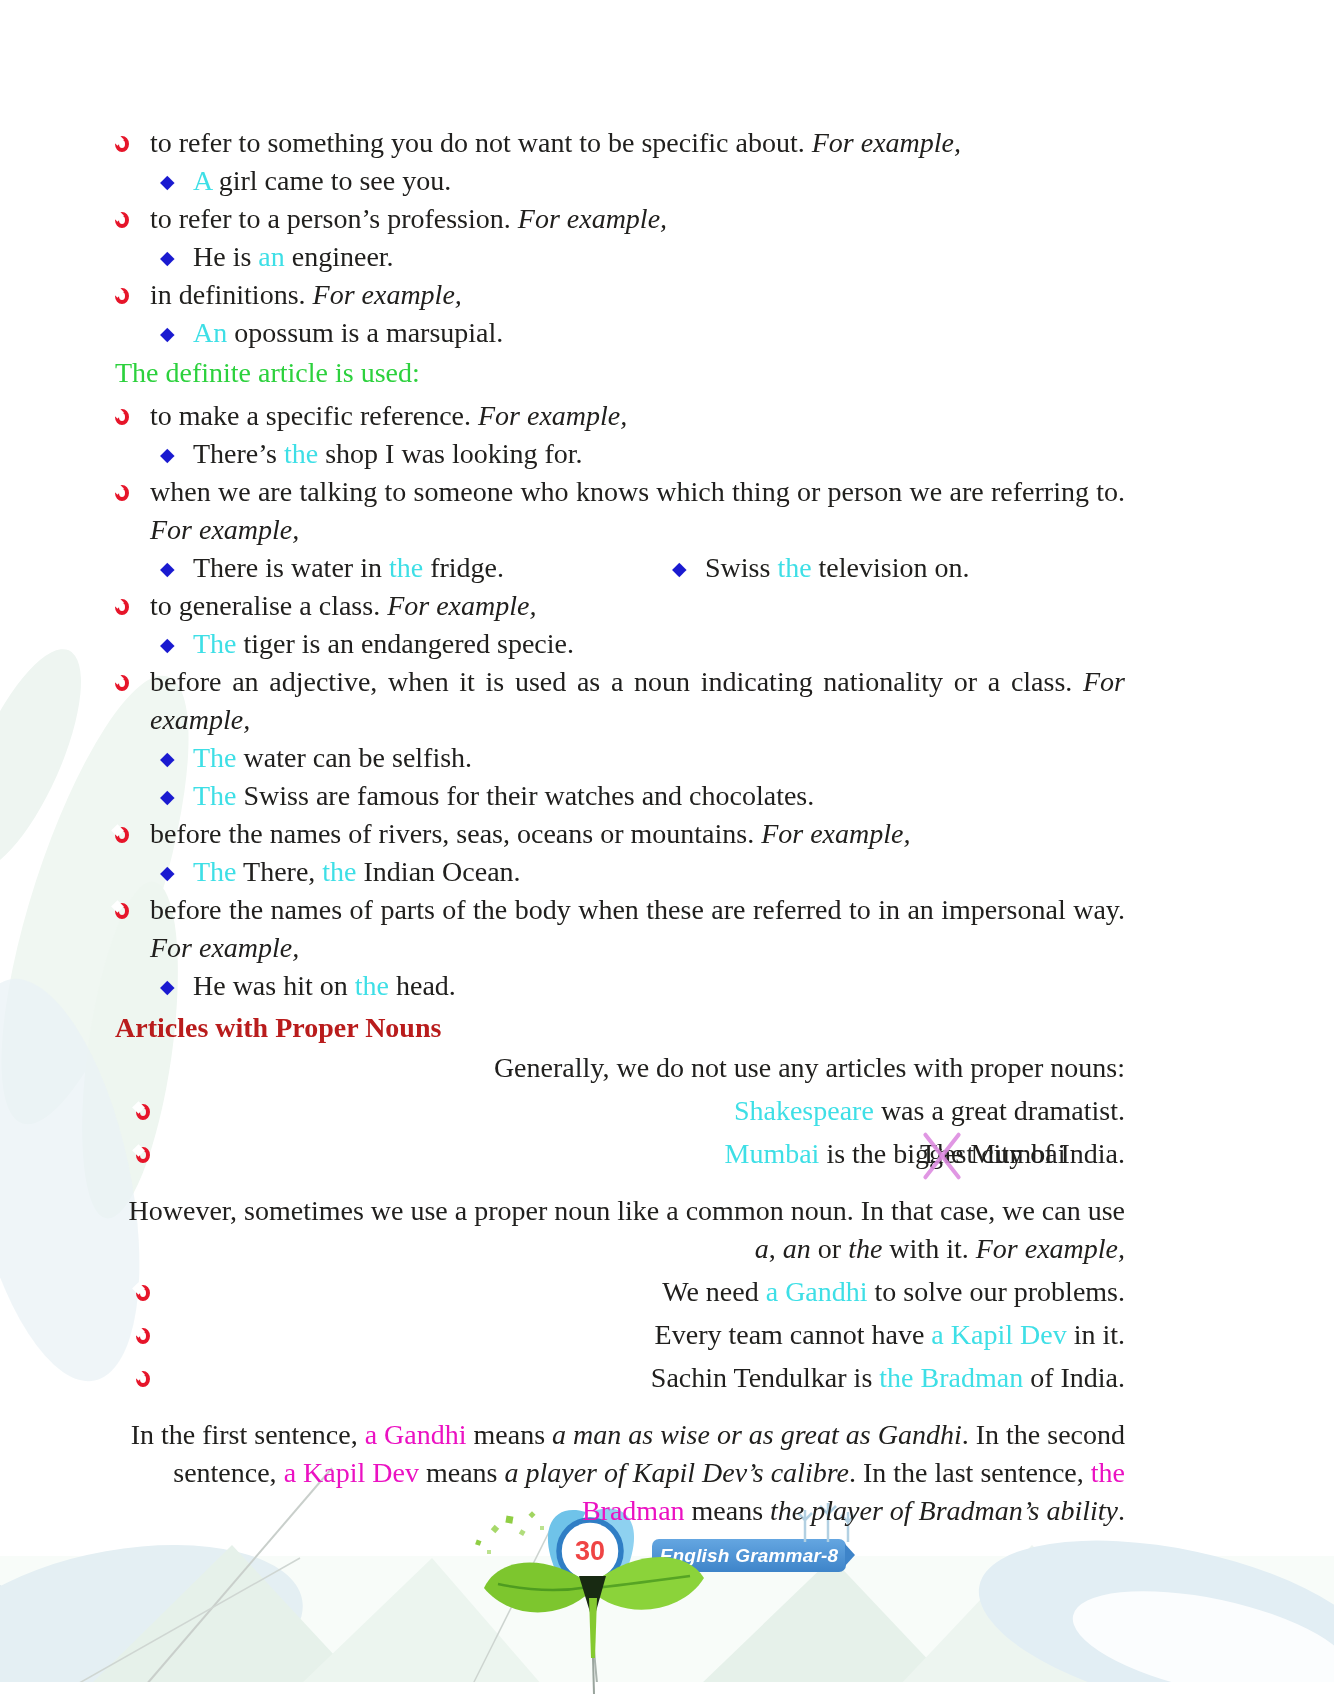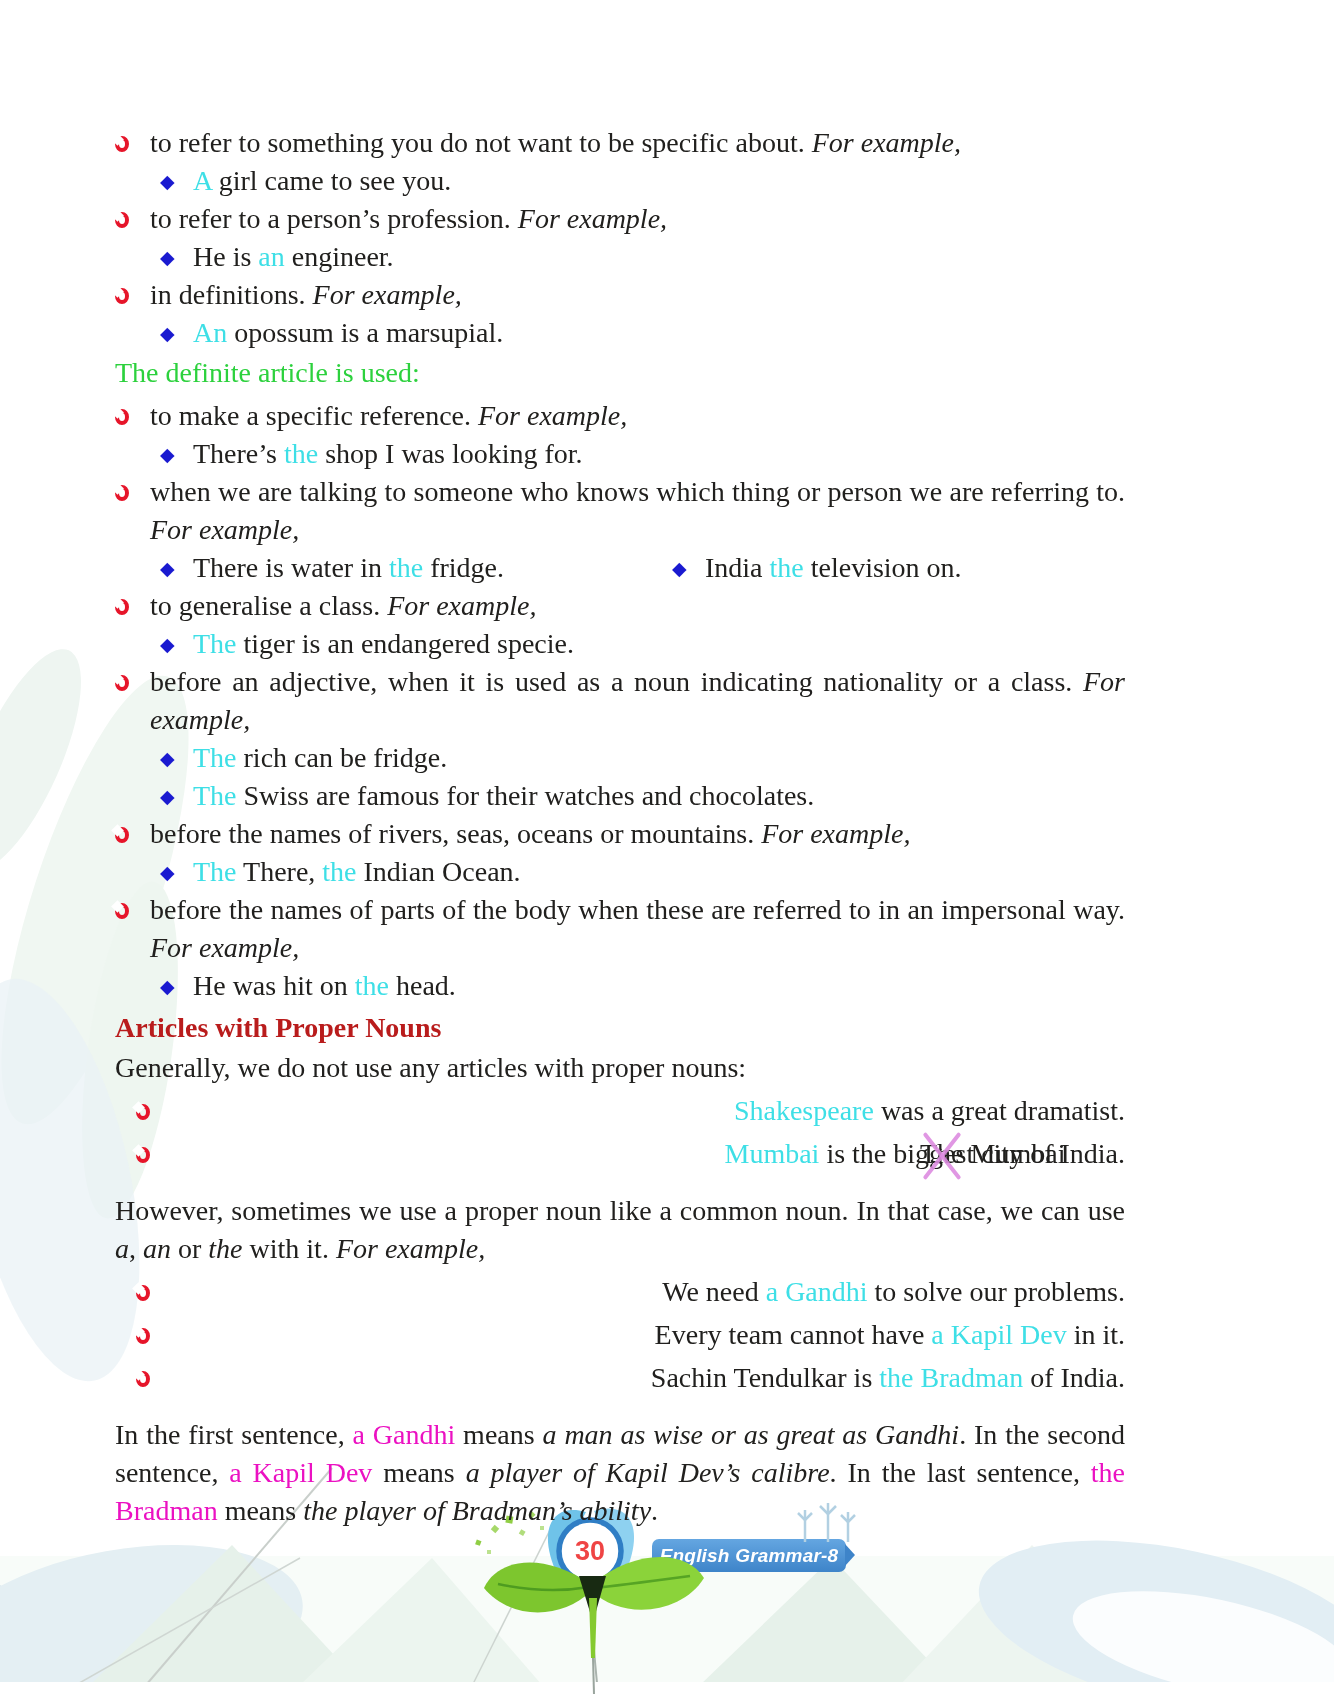--- a/index.html
+++ b/index.html
@@ -20,21 +20,21 @@
   .li.pair{display:flex;}
   .pairleft{display:flex;padding-left:45px;width:557px;box-sizing:border-box;}
   .pairright{display:flex;flex:1;}
   .txt{flex:1;}
   .just{text-align:justify;}
   .it{font-style:italic;}
   .cy{color:#3edfe6;}
   .mg{color:#eb11c2;}
   .hgreen{color:#2cd13d;margin:2px 0 5px 0;}
   .hred{color:#b91c1c;font-weight:700;margin:4px 0 2px 0;}
-  .para{margin:0;}
+  .para{margin:0;text-align:right;}
   .para.gap{margin-top:19px;}
   .side{position:absolute;left:805px;top:0;white-space:nowrap;}
   .sideword{position:relative;display:inline-block;}
   .x1,.x2{position:absolute;left:50%;top:56%;width:4px;height:58px;background:#dd8ce0;
           border-radius:3px;opacity:.9;}
   .x1{transform:translate(-50%,-50%) rotate(38deg);}
   .x2{transform:translate(-50%,-50%) rotate(-38deg);}
   .badge{position:absolute;left:652px;top:1539px;width:194px;height:33px;z-index:1;
          background:linear-gradient(180deg,#64a6e1 0%,#3e84c9 100%);border-radius:7px;
          color:#ffffff;font-family:"Liberation Sans",sans-serif;font-size:19px;font-weight:700;
@@ -113,38 +113,38 @@
         <span class="marker"><span class="obullet"></span></span>
         <div class="txt just"><span>when we are talking to someone who knows which thing or person we are referring to. </span><span class="it">For example,</span></div>
       </div>
       <div class="li pair">
         <div class="pairleft">
           <span class="marker dia">◆</span>
           <div class="txt"><span>There is water in </span><span class="cy">the</span><span> fridge.</span></div>
         </div>
         <div class="pairright">
           <span class="marker dia">◆</span>
-          <div class="txt"><span>India </span><span class="cy">the</span><span> television on.</span></div>
+          <div class="txt"><span>Swiss </span><span class="cy">the</span><span> television on.</span></div>
         </div>
       </div>
       <div class="li bullet">
         <span class="marker"><span class="obullet"></span></span>
         <div class="txt"><span>to generalise a class. </span><span class="it">For example,</span></div>
       </div>
       <div class="li sub">
         <span class="marker dia">◆</span>
         <div class="txt"><span class="cy">The</span><span> tiger is an endangered specie.</span></div>
       </div>
       <div class="li bullet">
         <span class="marker"><span class="obullet"></span></span>
         <div class="txt just"><span>before an adjective, when it is used as a noun indicating nationality or a class. </span><span class="it">For example,</span></div>
       </div>
       <div class="li sub">
         <span class="marker dia">◆</span>
-        <div class="txt"><span class="cy">The</span><span> rich can be fridge.</span></div>
+        <div class="txt"><span class="cy">The</span><span> water can be selfish.</span></div>
       </div>
       <div class="li sub">
         <span class="marker dia">◆</span>
         <div class="txt"><span class="cy">The</span><span> Swiss are famous for their watches and chocolates.</span></div>
       </div>
       <div class="li bullet">
         <span class="marker"><span class="obullet"></span></span>
         <div class="txt"><span>before the names of rivers, seas, oceans or mountains. </span><span class="it">For example,</span></div>
       </div>
       <div class="li sub">

